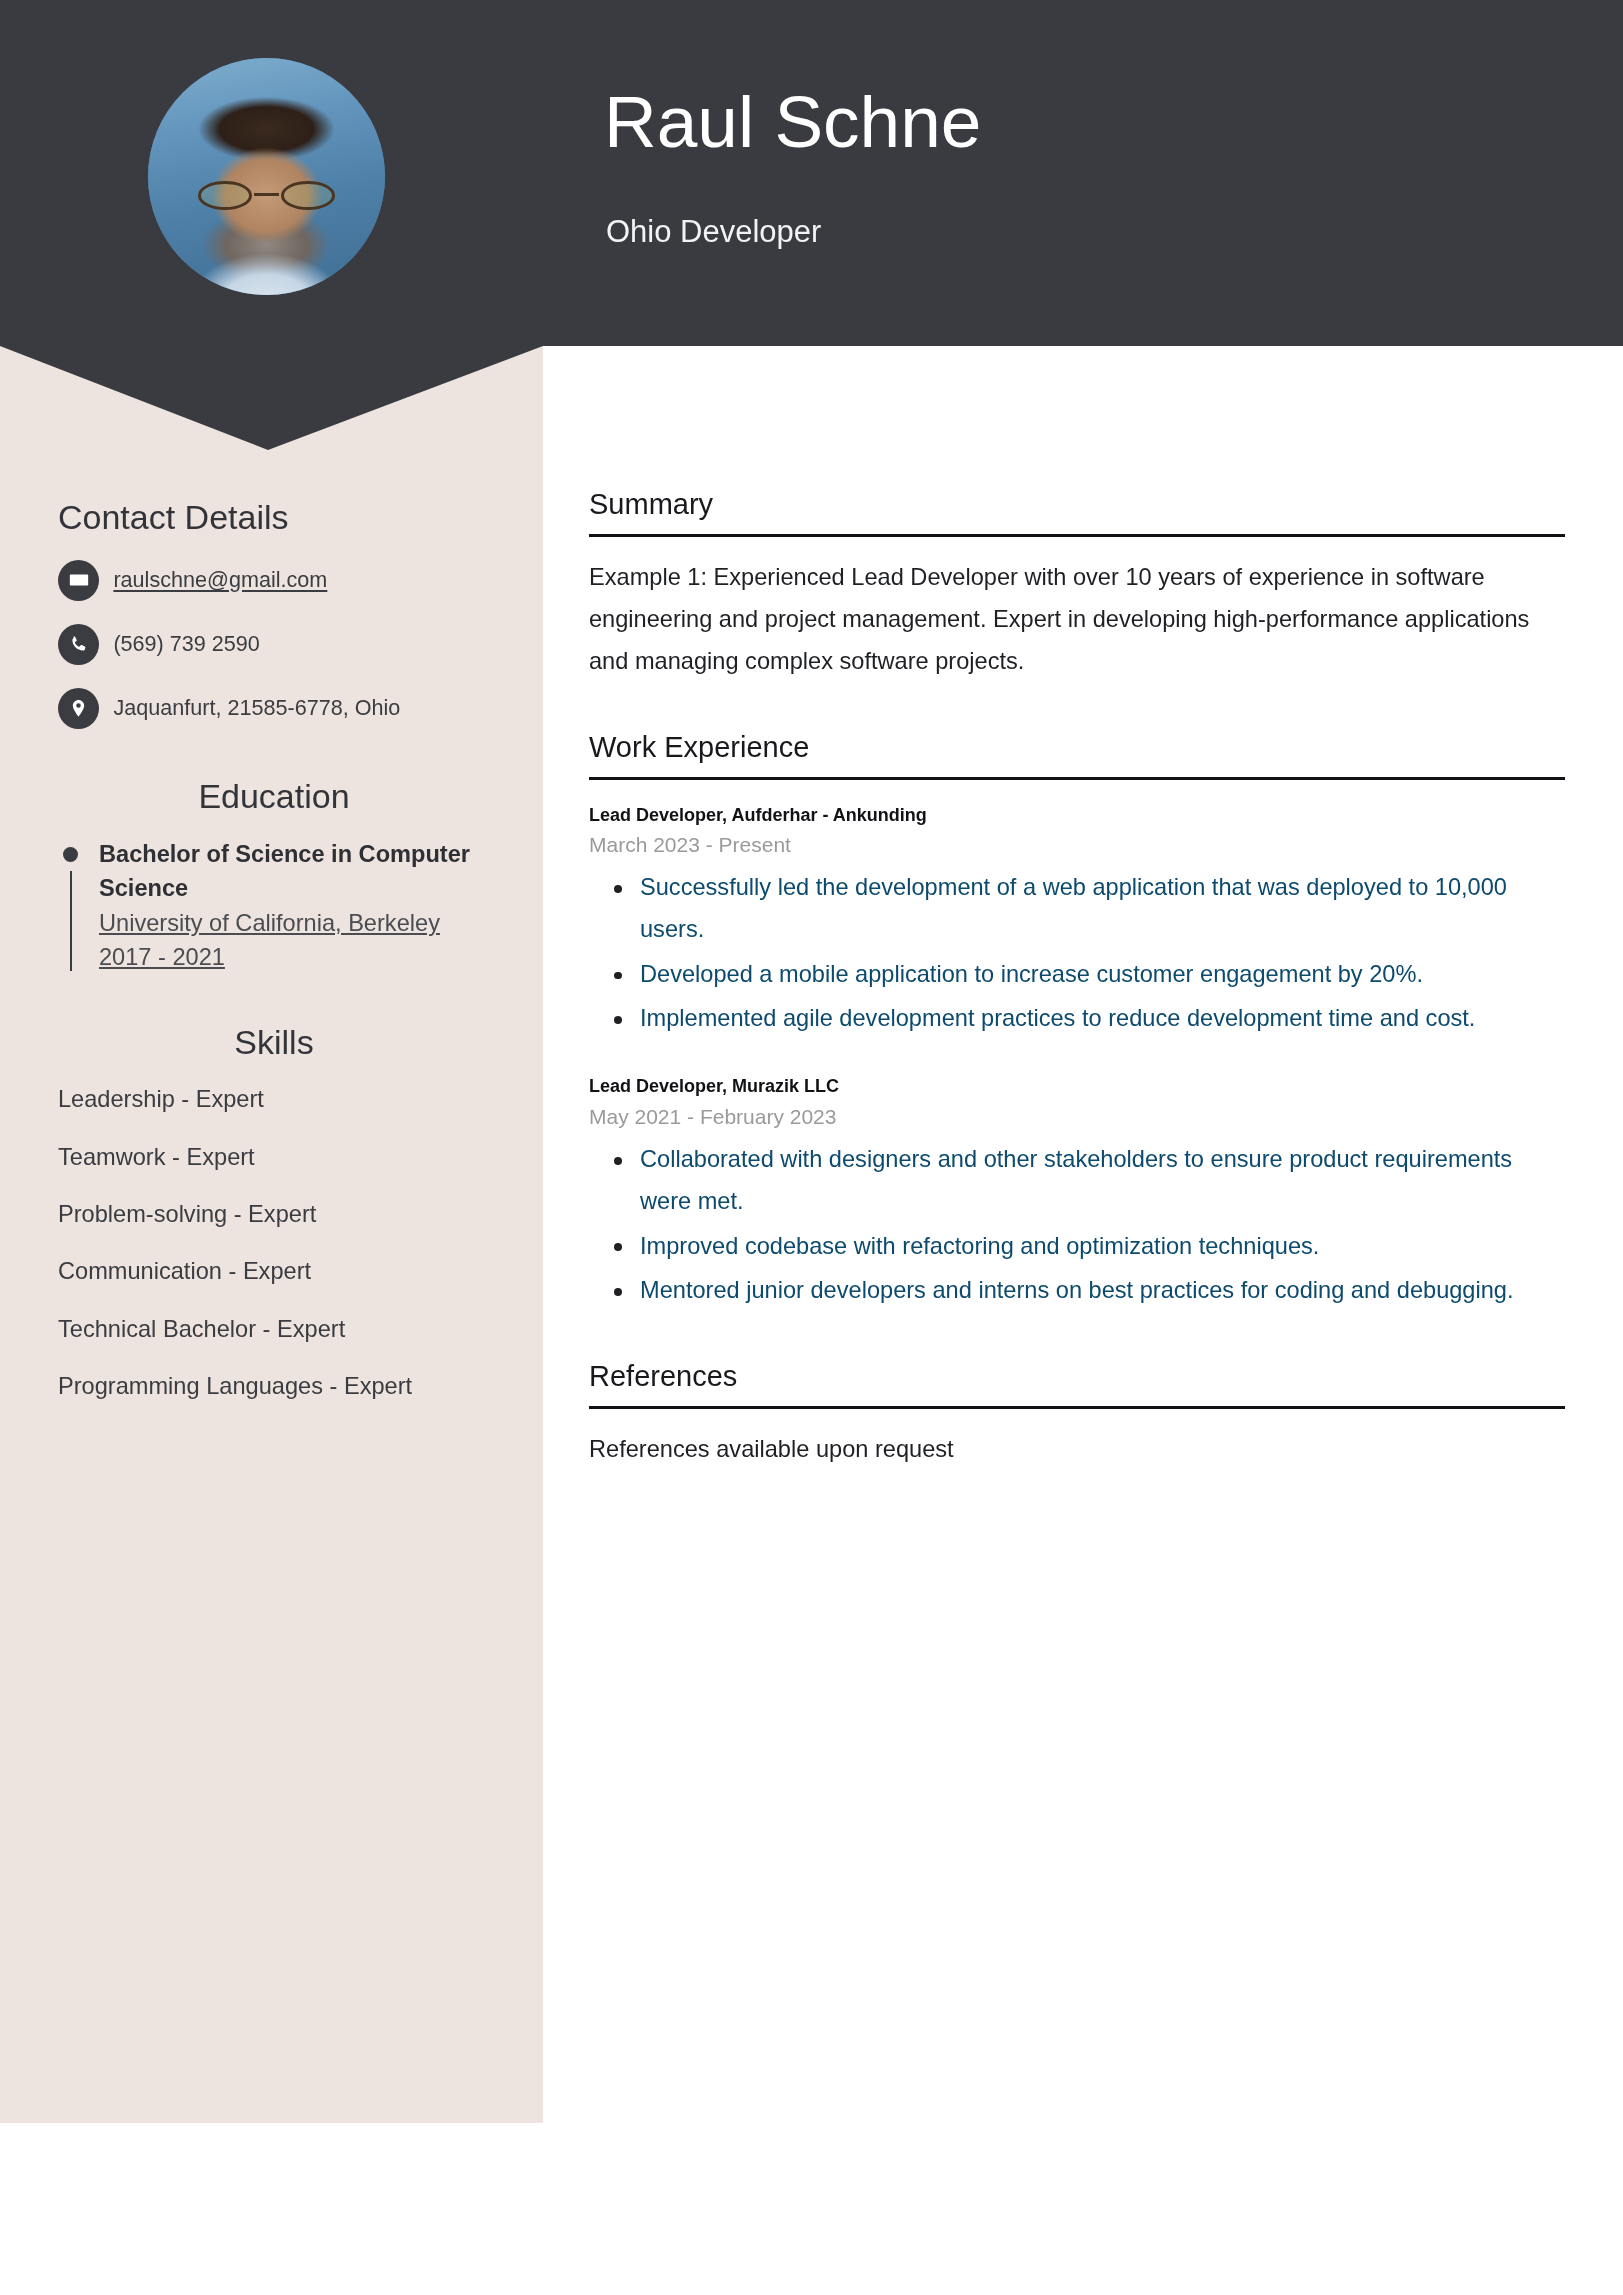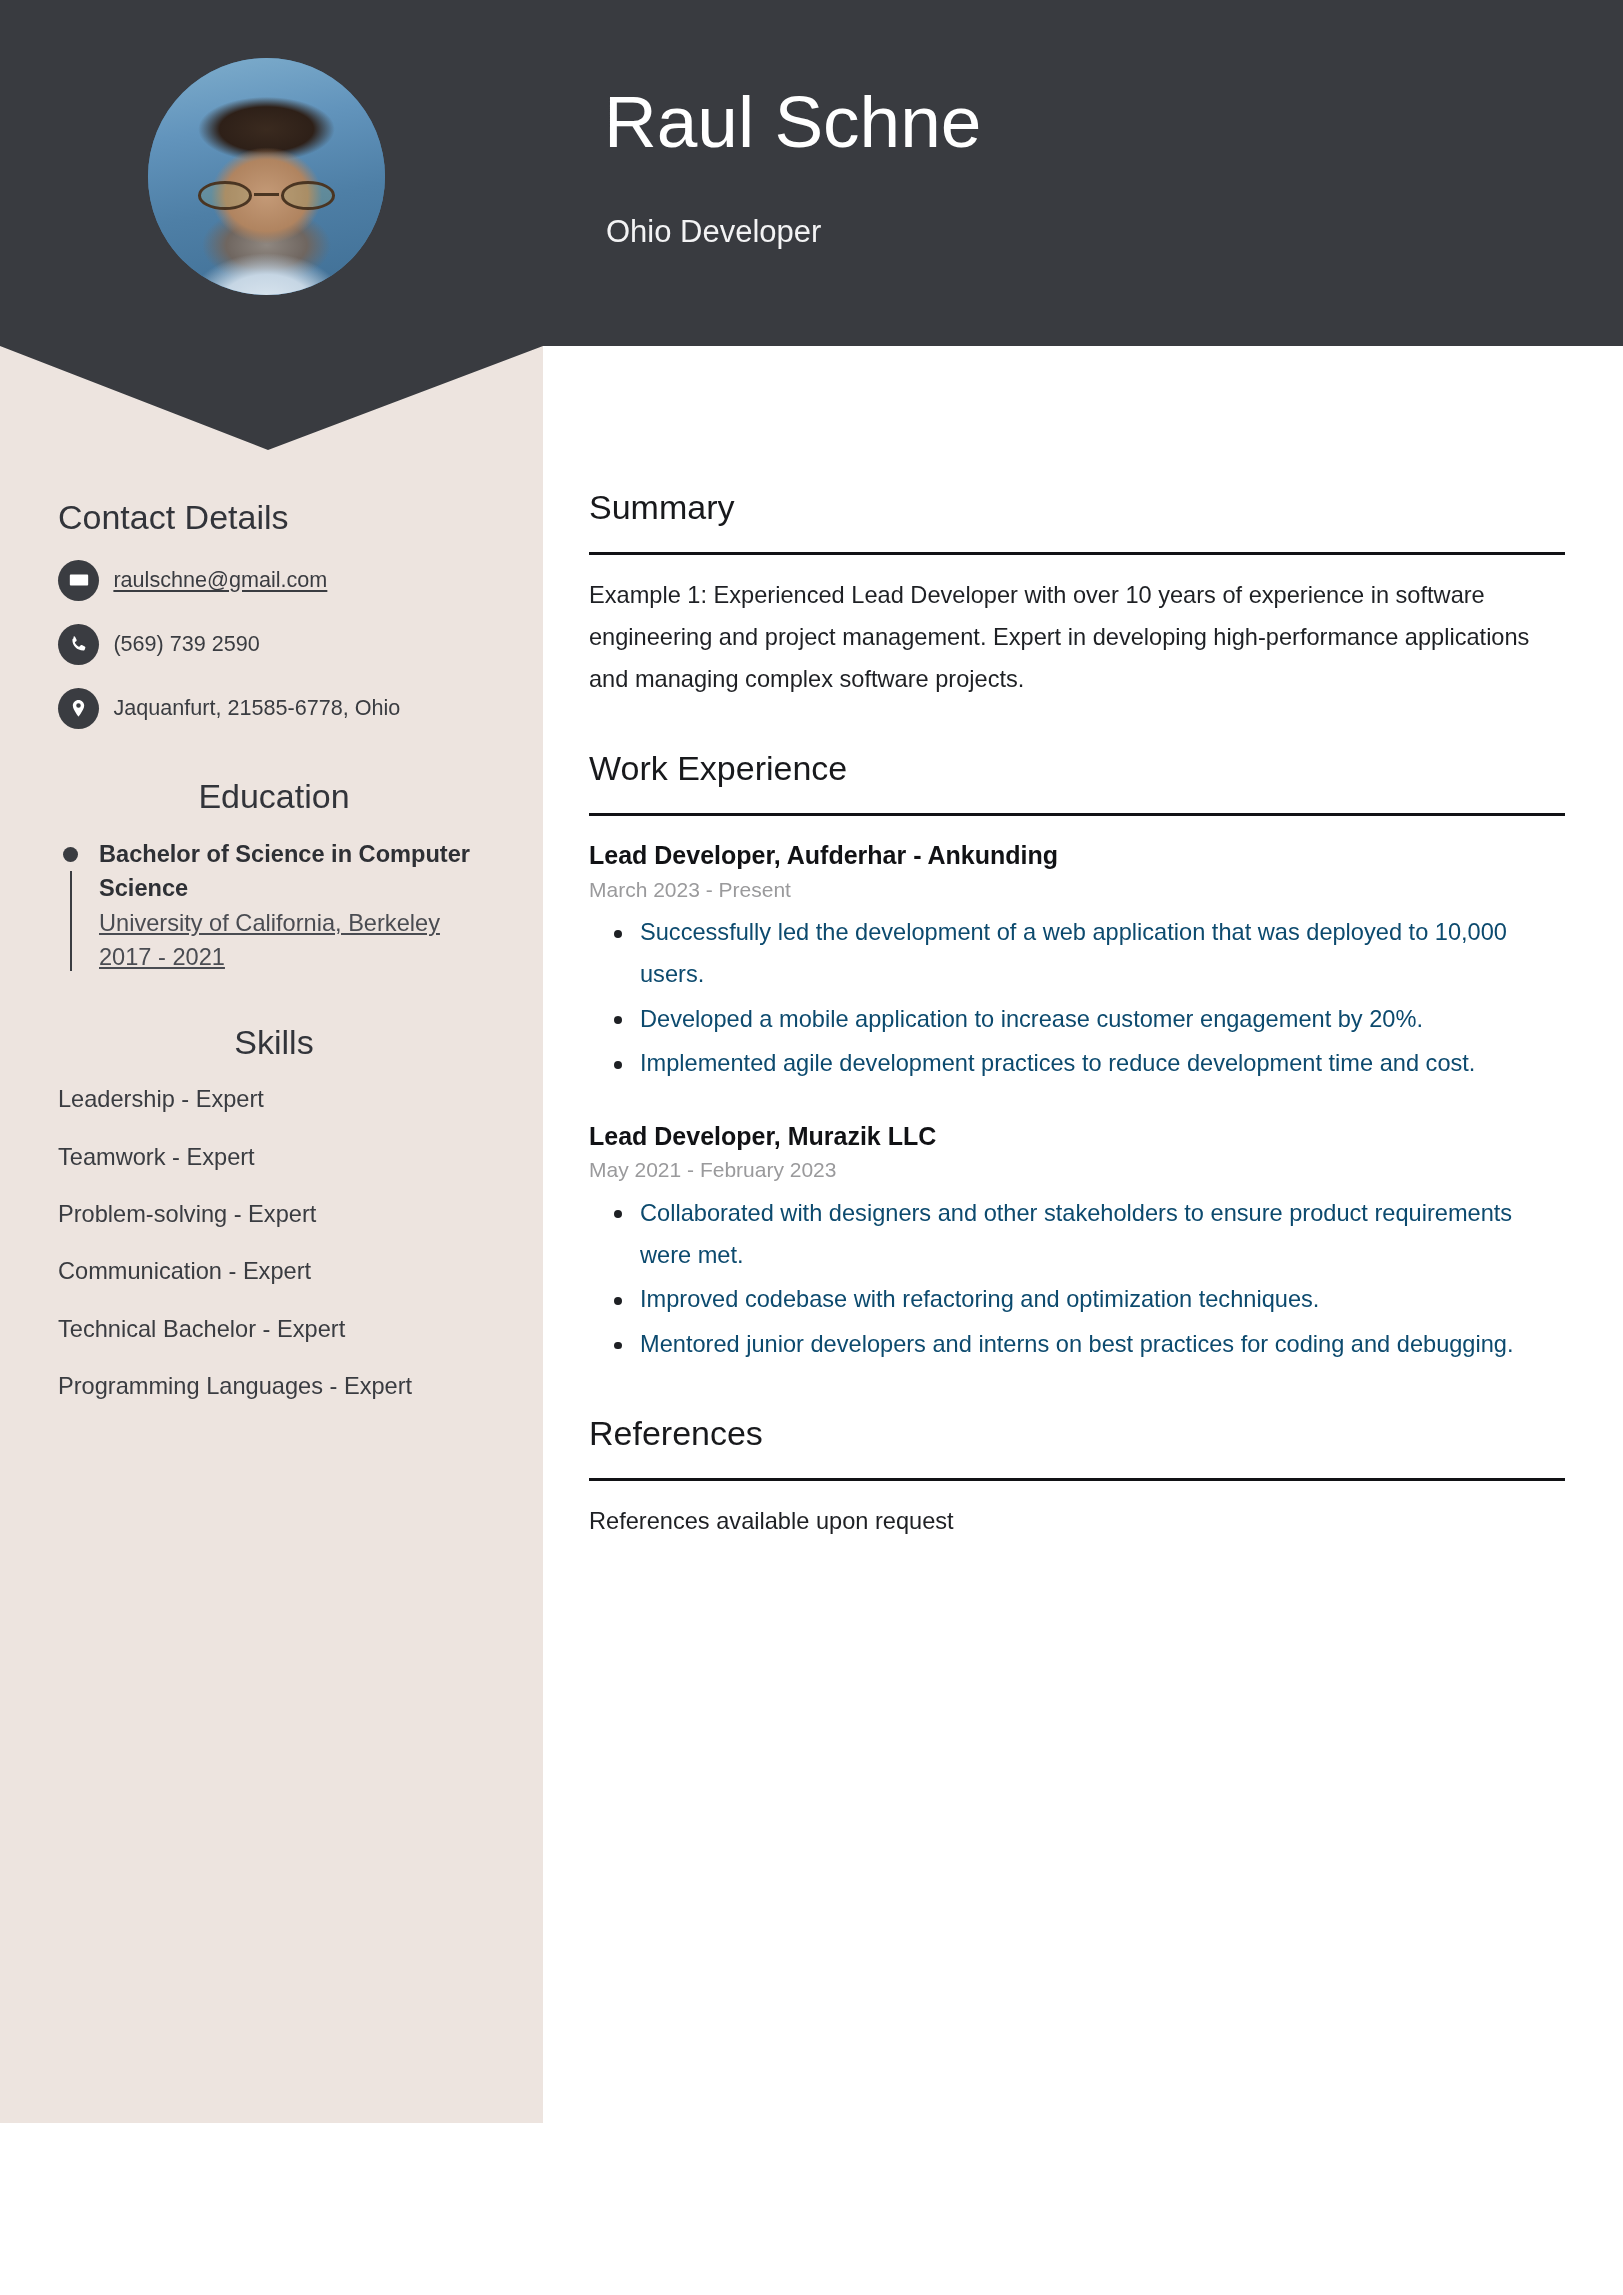--- a/index.html
+++ b/index.html
@@ -208,40 +208,40 @@
   }
 
   
   .main {
     position: absolute;
     left: 589px;
     top: 488px;
     width: 976px;
   }
   .sec-heading {
-    font-size: 34px;
+    font-size: 29px;
     font-weight: 400;
     color: #18191C;
     margin: 0;
-    padding-bottom: 25px;
+    padding-bottom: 13px;
     border-bottom: 3.3px solid #111215;
     line-height: 1.15;
   }
   .sec-block { margin-bottom: 48px; }
   .sec-body {
     font-size: 23.6px;
     color: #1E2024;
     line-height: 1.78;
     margin-top: 19.6px;
   }
 
   .job { margin-top: 23.6px; }
   .job + .job { margin-top: 35px; }
   .job-title {
-    font-size: 25px;
+    font-size: 18px;
     font-weight: 700;
     color: #111215;
     line-height: 1.3;
     margin-top: 8px;
   }
   .job-dates {
     font-size: 21px;
     color: #9A9A9C;
     line-height: 1.35;
     margin-top: 3.9px;

